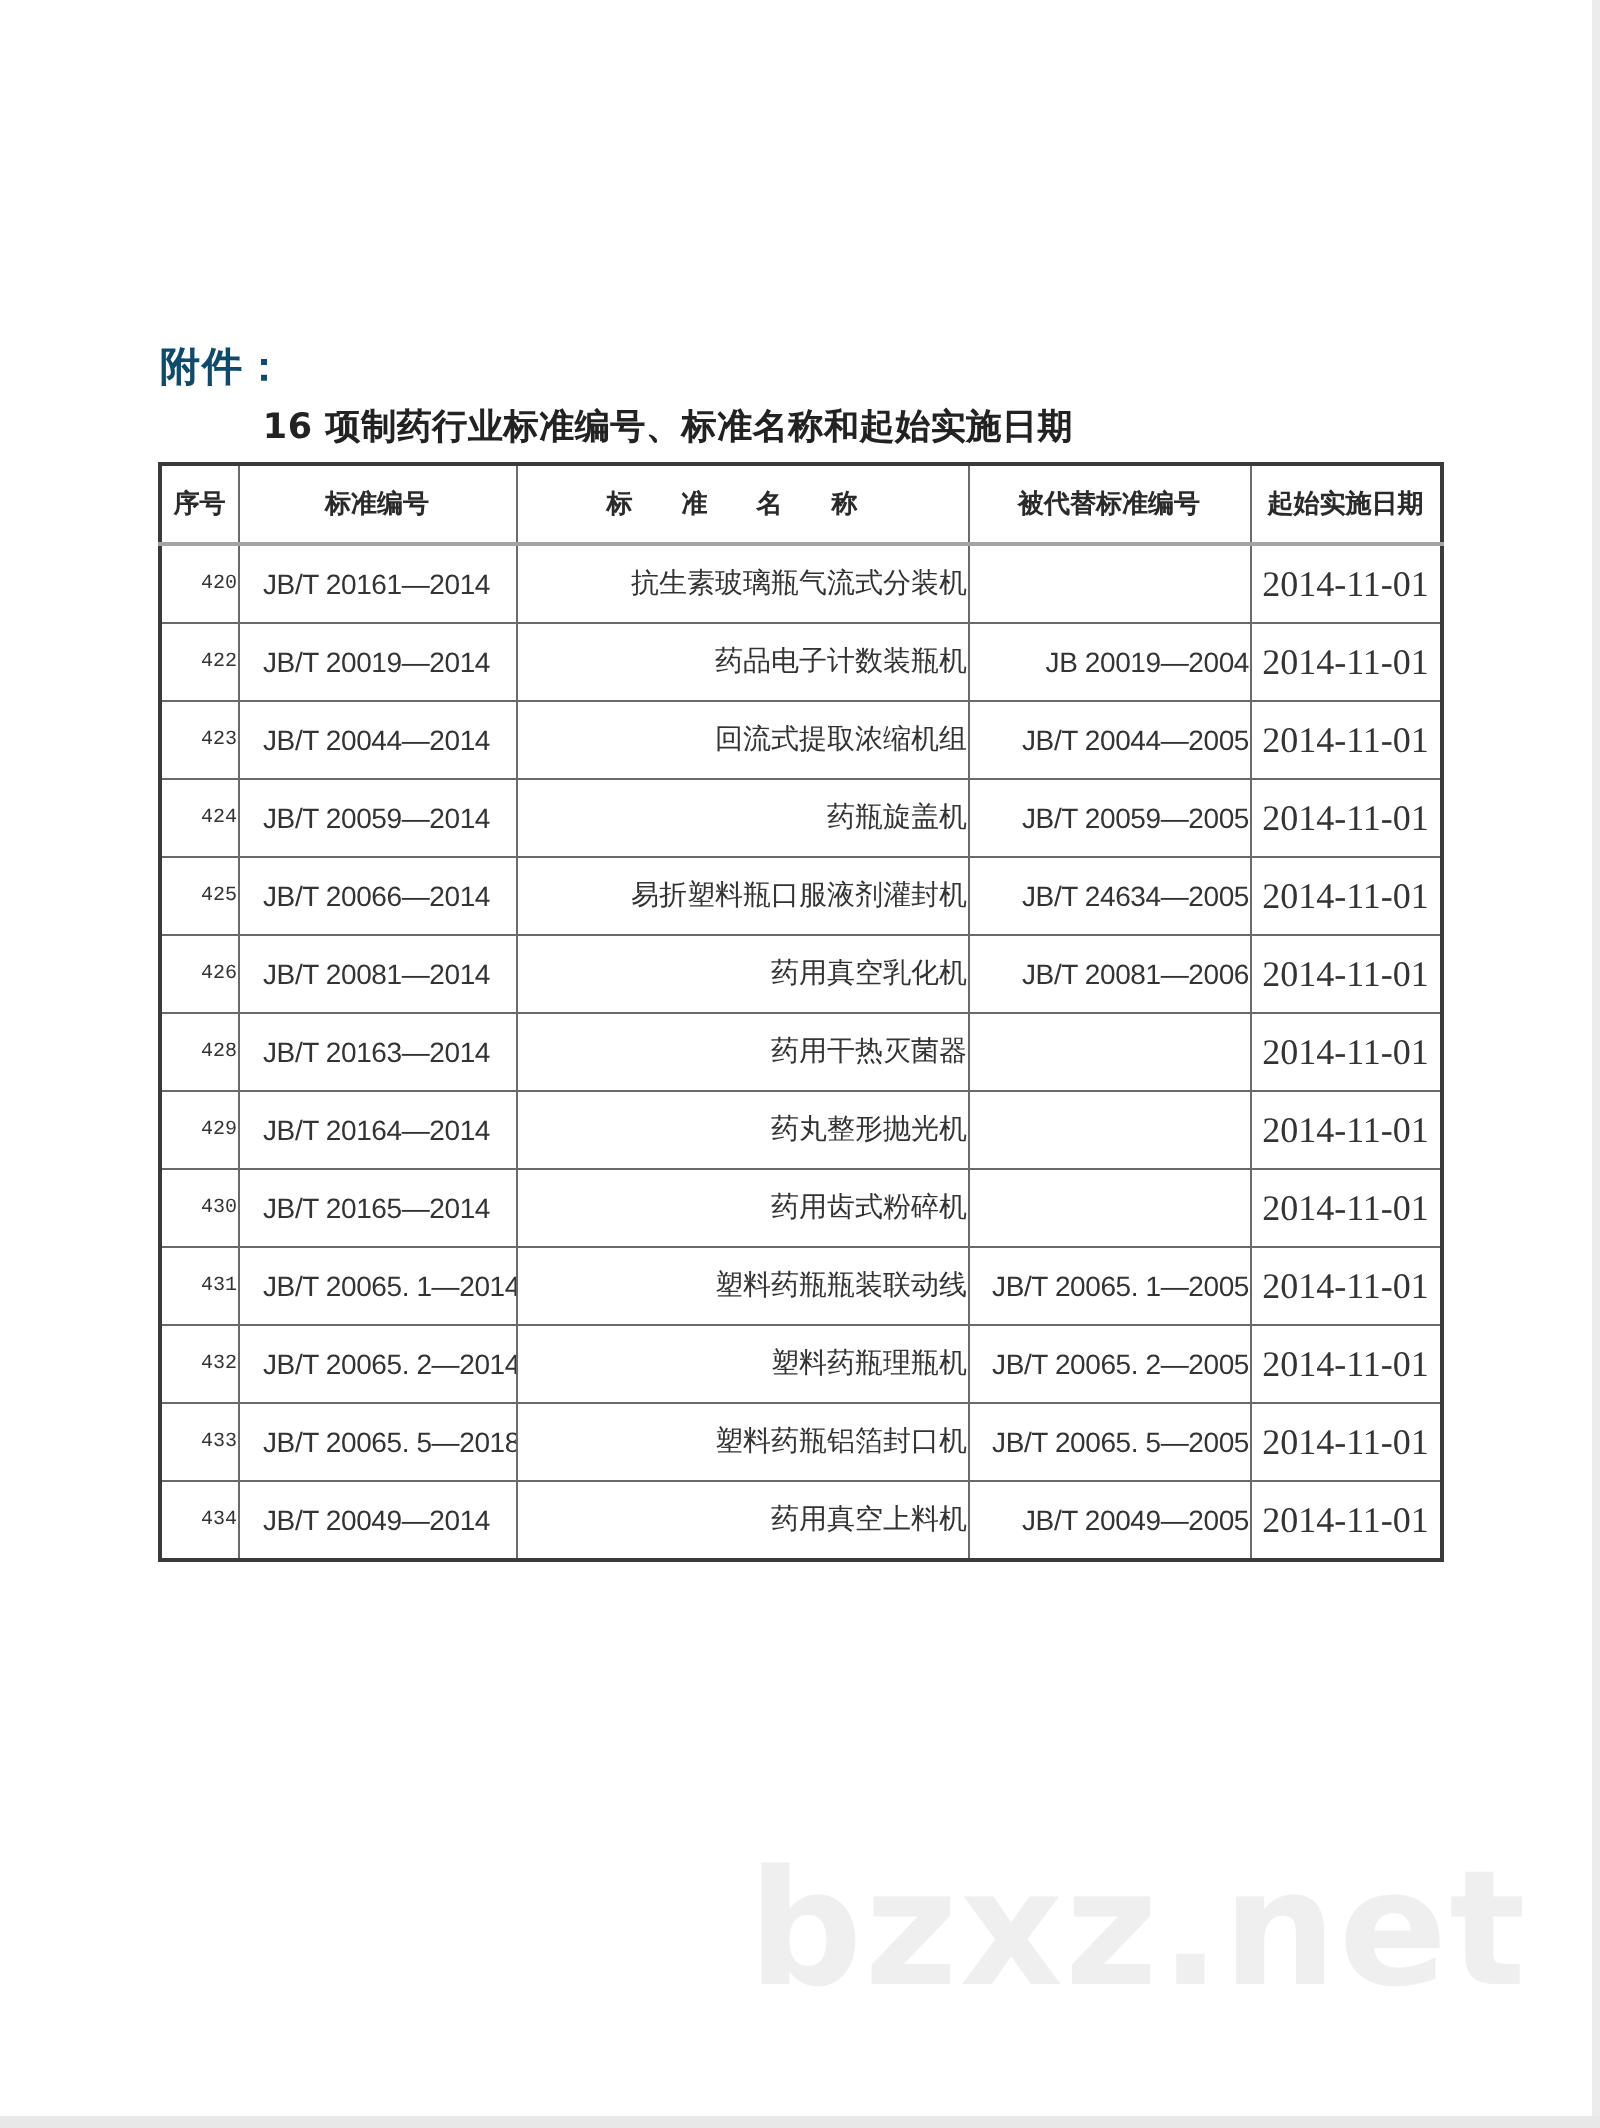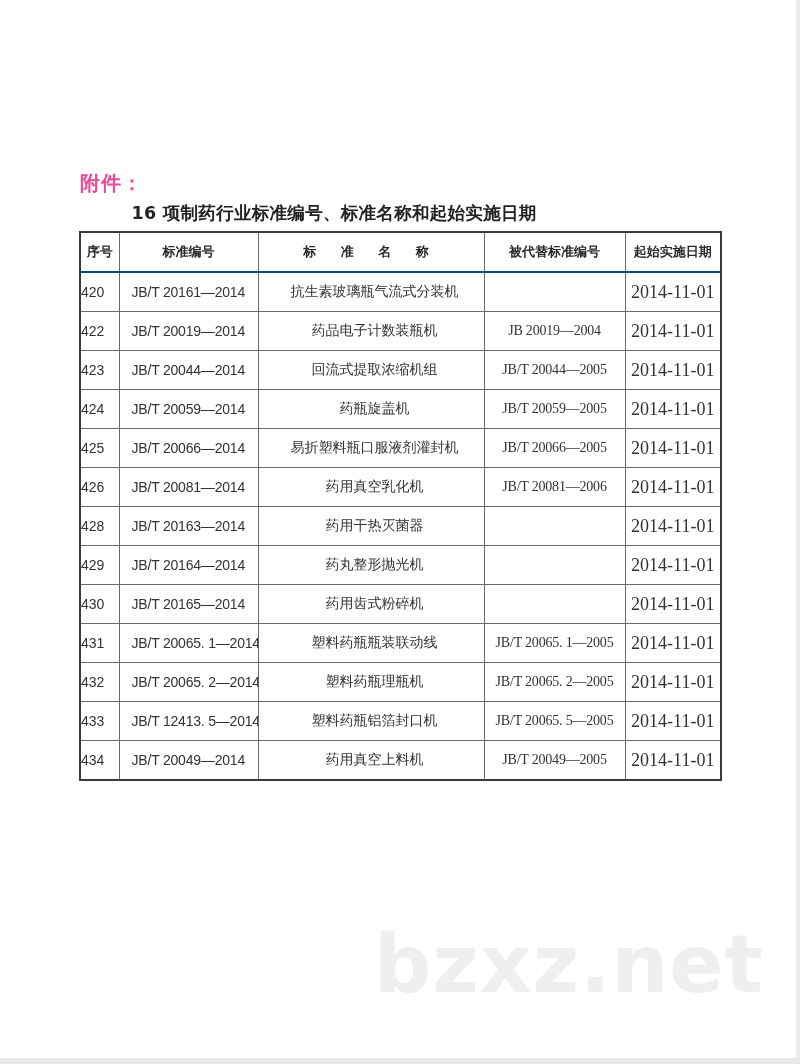--- a/index.html
+++ b/index.html
@@ -28,21 +28,21 @@
       background: #e8e8e8;
     }
     .attachment-label {
       position: absolute;
       left: 80px;
       top: 170px;
       font-family: "DejaVu Sans", "Liberation Sans", sans-serif;
       font-weight: bold;
       font-size: 20px;
       letter-spacing: 1px;
-      color: #ec4899;
+      color: #0c4a6e;
     }
     .doc-title {
       position: absolute;
       left: 0;
       width: 668px;
       top: 201px;
       text-align: center;
       font-family: "DejaVu Sans", "Liberation Sans", sans-serif;
       font-weight: bold;
       font-size: 17.5px;
@@ -68,31 +68,31 @@
       overflow: hidden;
     }
     .std-table th {
       font-family: "DejaVu Sans", "Liberation Sans", sans-serif;
       font-weight: bold;
       font-size: 13px;
       text-align: center;
       color: #2a2a2a;
     }
     .std-table thead tr {
-      border-bottom: 2px solid #0c4a6e;
+      border-bottom: 2px solid #a3a3a3;
     }
     .col-seq { width: 39px; }
     .col-code { width: 139px; }
     .col-name { width: 226px; }
     .col-replaced { width: 141px; }
     .col-date { width: 96px; }
-    td.c-seq { text-align: left; font-family: Liberation Sans, sans-serif; font-size: 14px; }
+    td.c-seq { text-align: right; font-family: Liberation Mono, monospace; font-size: 10px; }
     td.c-code { text-align: left; font-family: Liberation Sans, sans-serif; font-size: 14px; letter-spacing: -0.2px; padding-left: 12px; }
-    td.c-name { text-align: center; padding-left: 7px; font-family: "DejaVu Serif", "Liberation Serif", serif; font-size: 14px; }
-    td.c-replaced { text-align: center; font-family: Liberation Serif, serif; font-size: 14px; letter-spacing: -0.2px; margin-top: 44px; }
+    td.c-name { text-align: right; padding-left: 7px; font-family: "DejaVu Serif", "Liberation Serif", serif; font-size: 14px; }
+    td.c-replaced { text-align: right; font-family: Liberation Sans, sans-serif; font-size: 14px; letter-spacing: -0.2px; margin-top: 44px; }
     td.c-date { text-align: center; font-family: "Liberation Serif", "DejaVu Serif", serif; font-size: 18px; }
     .th-spaced { letter-spacing: 10px; }
     .watermark {
       position: absolute;
       left: 374px;
       top: 918px;
       font-family: "DejaVu Sans", "Liberation Sans", sans-serif;
       font-weight: bold;
       font-size: 80px;
       color: #efefef;
@@ -152,21 +152,21 @@
       <td class="c-seq">424</td>
       <td class="c-code">JB/T 20059—2014</td>
       <td class="c-name">药瓶旋盖机</td>
       <td class="c-replaced">JB/T 20059—2005</td>
       <td class="c-date">2014-11-01</td>
     </tr>
     <tr>
       <td class="c-seq">425</td>
       <td class="c-code">JB/T 20066—2014</td>
       <td class="c-name">易折塑料瓶口服液剂灌封机</td>
-      <td class="c-replaced">JB/T 20066—2005</td>
+      <td class="c-replaced">JB/T 24634—2005</td>
       <td class="c-date">2014-11-01</td>
     </tr>
     <tr>
       <td class="c-seq">426</td>
       <td class="c-code">JB/T 20081—2014</td>
       <td class="c-name">药用真空乳化机</td>
       <td class="c-replaced">JB/T 20081—2006</td>
       <td class="c-date">2014-11-01</td>
     </tr>
     <tr>
@@ -199,21 +199,21 @@
     </tr>
     <tr>
       <td class="c-seq">432</td>
       <td class="c-code">JB/T 20065. 2—2014</td>
       <td class="c-name">塑料药瓶理瓶机</td>
       <td class="c-replaced">JB/T 20065. 2—2005</td>
       <td class="c-date">2014-11-01</td>
     </tr>
     <tr>
       <td class="c-seq">433</td>
-      <td class="c-code">JB/T 12413. 5—2014</td>
+      <td class="c-code">JB/T 20065. 5—2018</td>
       <td class="c-name">塑料药瓶铝箔封口机</td>
       <td class="c-replaced">JB/T 20065. 5—2005</td>
       <td class="c-date">2014-11-01</td>
     </tr>
     <tr>
       <td class="c-seq">434</td>
       <td class="c-code">JB/T 20049—2014</td>
       <td class="c-name">药用真空上料机</td>
       <td class="c-replaced">JB/T 20049—2005</td>
       <td class="c-date">2014-11-01</td>

